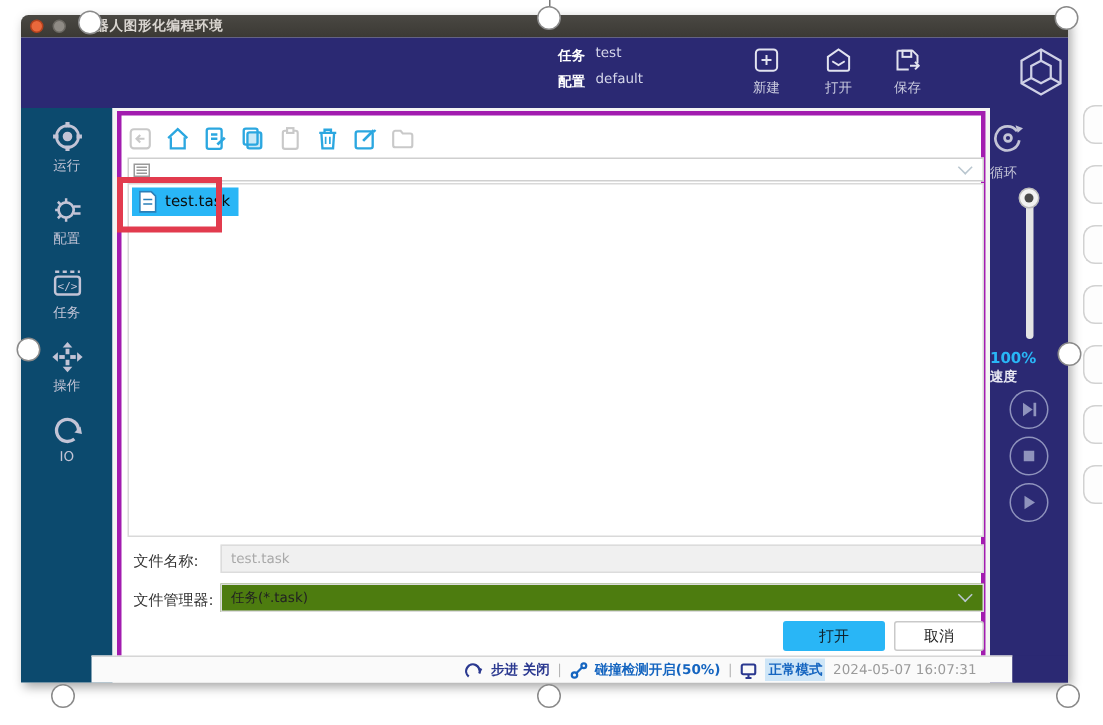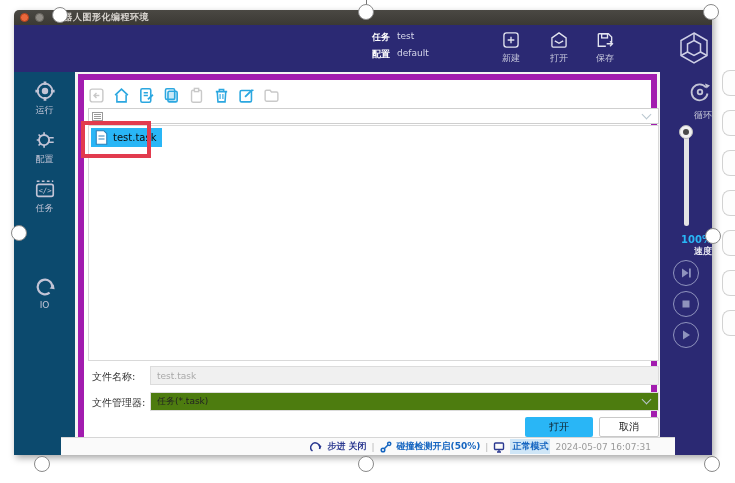--- a/index.html
+++ b/index.html
@@ -29,37 +29,37 @@
   .hdr-action svg { display:block; margin:0 auto 2px; }
   .logo { position:absolute; left:664px; top:6px; }
 
   
   .left-rail { position:absolute; left:0; top:62px; width:61px; height:383px; background:#0c4a6e; }
   .rail-item { position:absolute; width:61px; text-align:center; color:#c3c4d6; font-size:9px; }
   .rail-item svg { display:block; margin:0 auto 2px; }
 
   
   .right-rail { position:absolute; left:646px; top:62px; width:52px; height:383px; background:#2b2973; }
-  .rr-center { position:absolute; left:0; width:52px; text-align:right; }
+  .rr-center { position:absolute; left:0; width:52px; text-align:left; }
   .loop-label { color:#c3c4d6; font-size:9px; margin-top:1px; }
   .slider-track { position:absolute; left:24px; top:58px; width:5px; height:96px;
                   background:#e4e4e4; border-radius:3px; }
   .slider-knob { position:absolute; left:19px; top:53px; width:14px; height:14px; border-radius:50%;
                  background:#f2f2f2; border:1px solid #bbb; }
   .slider-knob::after { content:""; position:absolute; left:3px; top:3px; width:6px; height:6px;
                         border-radius:50%; background:#4a4a4a; }
   .speed-val { color:#29b6f6; font-size:10px; font-weight:bold; }
   .speed-label { color:#e8e8f2; font-size:9px; font-weight:bold; }
   .rr-btn { position:absolute; left:13px; width:26px; height:26px; border-radius:50%;
             border:1.5px solid #8f93bd; display:flex; align-items:center; justify-content:center; }
 
   
   .center { position:absolute; left:61px; top:62px; width:585px; height:375px; background:#f4f4f4; }
   .dialog { position:absolute; left:3px; top:2px; width:579px; height:371px; background:#fff;
-            border:6px solid #a21caf; }
+            border:3px solid #a21caf; }
   .dlg-toolbar { position:absolute; left:4px; top:4px; height:22px; display:flex; gap:8px; align-items:center; }
   .tb-icon { width:17px; height:17px; }
   .combobox { position:absolute; left:4px; top:28px; width:571px; height:16px;
               border:1px solid #cfcfcf; background:#fff; display:flex; align-items:center; }
   .list-icon { width:11px; height:9px; border:1px solid #9a9a9a; margin-left:3px; position:relative; }
   .list-icon::before { content:""; position:absolute; left:1px; top:1px; width:7px; height:1px;
                        background:#9a9a9a; box-shadow:0 2px 0 #9a9a9a, 0 4px 0 #9a9a9a; }
   .chev { width:7px; height:7px; border-right:1.5px solid #b9c6cf; border-bottom:1.5px solid #b9c6cf;
           transform:rotate(45deg); margin-left:auto; margin-right:8px; margin-top:-4px; }
   .filelist { position:absolute; left:4px; top:45px; width:571px; height:236px;
@@ -169,20 +169,33 @@
         <span>配置</span>
       </div>
       <div class="rail-item" style="top:106px;">
         <svg width="22" height="22" viewBox="0 0 24 24" fill="none" stroke="#c3c4d6" stroke-width="1.8">
           <path d="M3 3.5h18" stroke-dasharray="3 2.5"></path>
           <rect x="3" y="7" width="18" height="13" rx="2"></rect>
           <text x="12" y="16.5" text-anchor="middle" font-size="8" fill="#c3c4d6" stroke="none" font-family="DejaVu Sans Mono,monospace">&lt;/&gt;</text>
         </svg>
         <span>任务</span>
       </div>
+      <div class="rail-item" style="top:155px;">
+        <svg width="22" height="22" viewBox="0 0 24 24" fill="#c3c4d6">
+          <polygon points="12,1 15.5,5 8.5,5"></polygon>
+            <polygon points="12,23 15.5,19 8.5,19"></polygon>
+          <polygon points="1,12 5,8.5 5,15.5"></polygon>
+            <polygon points="23,12 19,8.5 19,15.5"></polygon>
+          <rect x="10.6" y="6" width="2.8" height="4"></rect>
+            <rect x="10.6" y="14" width="2.8" height="4"></rect>
+          <rect x="6" y="10.6" width="4" height="2.8"></rect>
+            <rect x="14" y="10.6" width="4" height="2.8"></rect>
+        </svg>
+        <span>操作</span>
+      </div>
       <div class="rail-item" style="top:204px;">
         <svg width="22" height="22" viewBox="0 0 24 24" fill="none" stroke="#c3c4d6" stroke-width="2.4">
           <path d="M20 12a8 8 0 1 0-3 6.2"></path>
           <polygon points="21.5,9 17,13.5 22.5,14.5" fill="#c3c4d6" stroke="none"></polygon>
         </svg>
         <span>IO</span>
       </div>
 
     </div>
 

